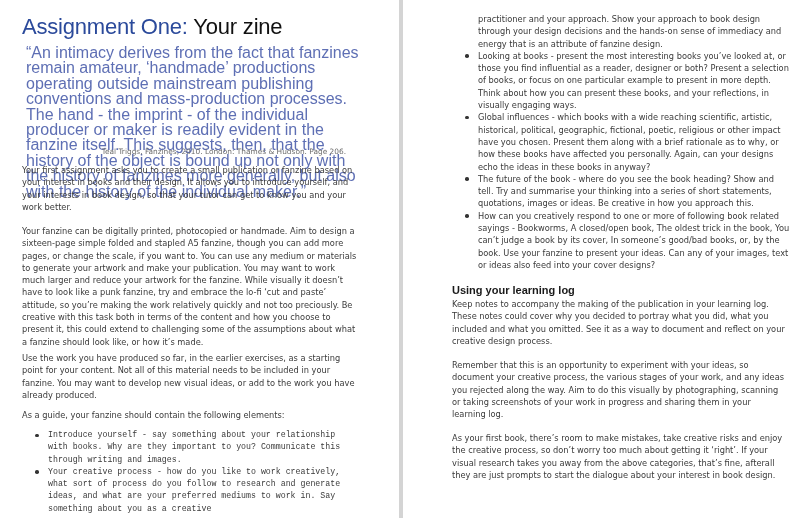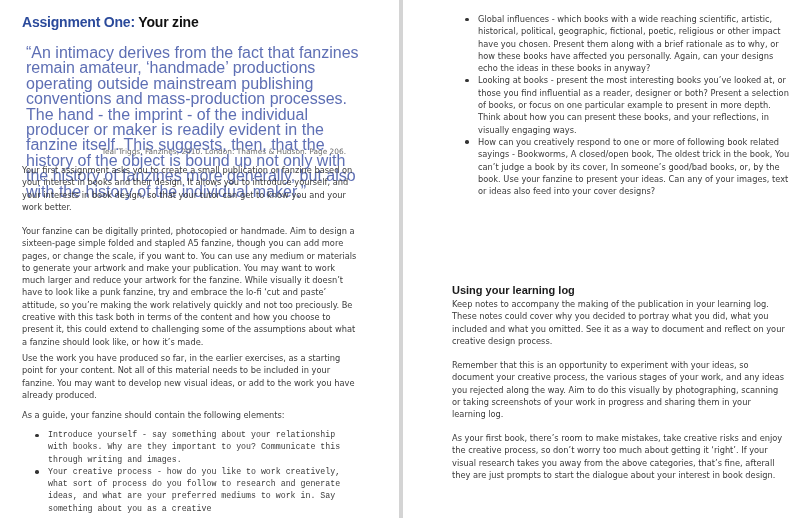--- a/index.html
+++ b/index.html
@@ -21,21 +21,21 @@
     .page-right { left: 403px; width: 388px; }
     .gutter {
       position: absolute; left: 399px; top: 0;
       width: 4px; height: 518px;
       background: #d4d4d4;
     }
 
     .title {
       position: absolute; left: 22px; top: 14px;
       font-family: "Liberation Sans", sans-serif;
-      font-size: 14px; font-weight: 700;
+      font-size: 22px; font-weight: 400;
       letter-spacing: -0.2px;
       white-space: nowrap;
     }
     .title .part-a { color: #2b4a9b; }
     .title .part-b { color: #111111; }
 
     .quote {
       position: absolute; left: 26px; top: 45px; width: 334px;
       font-family: "Liberation Sans", sans-serif;
       font-size: 16px; line-height: 15.4px;
@@ -99,26 +99,33 @@
         <span>Your creative process  - how do you like to work creatively, what sort of process do you follow to research and generate ideas, and what are your preferred mediums to work in. Say something about you as a creative</span>
       </li>
     </ul>
   </div>
 
   <div class="gutter"></div>
 
   <div class="page page-right">
     <ul class="bullets body-text" style="left:75px; top:13px; width:312px;">
       <li>
+        <span>practitioner and your approach. Show your approach to book design through your design decisions and the hands-on sense of immediacy and energy that is an attribute of fanzine design.</span>
+      </li>
+      <li>
+        <span class="dot"></span>
+        <span>Looking at books - present the most interesting books you’ve looked at, or those you find influential as a reader, designer or both? Present a selection of books, or focus on one particular example to present in more depth. Think about how you can present these books, and your reflections, in visually engaging ways.</span>
+      </li>
+      <li>
         <span class="dot"></span>
         <span>Global influences - which books with a wide reaching scientific, artistic, historical, political, geographic, fictional, poetic, religious or other impact have you chosen. Present them along with a brief rationale as to why, or how these books have affected you personally. Again, can your designs echo the ideas in these books in anyway?</span>
       </li>
       <li>
         <span class="dot"></span>
-        <span>Looking at books - present the most interesting books you’ve looked at, or those you find influential as a reader, designer or both? Present a selection of books, or focus on one particular example to present in more depth. Think about how you can present these books, and your reflections, in visually engaging ways.</span>
+        <span>The future of the book - where do you see the book heading? Show and tell. Try and summarise your thinking into a series of short statements, quotations, images or ideas. Be creative in how you approach this.</span>
       </li>
       <li>
         <span class="dot"></span>
         <span>How can you creatively respond to one or more of following book related sayings - Bookworms, A closed/open book, The oldest trick in the book, You can’t judge a book by its cover, In someone’s good/bad books, or, by the book. Use your fanzine to present your ideas. Can any of your images, text or ideas also feed into your cover designs?</span>
       </li>
     </ul>
 
     <h2 class="heading" style="left:49px;">Using your learning log</h2>
 
     <p class="para body-text" style="left:49px; width:335px; top:298px;">Keep notes to accompany the making of the publication in your learning log. These notes could cover why you decided to portray what you did, what you included and what you omitted. See it as a way to document and reflect on your creative design process.</p>

